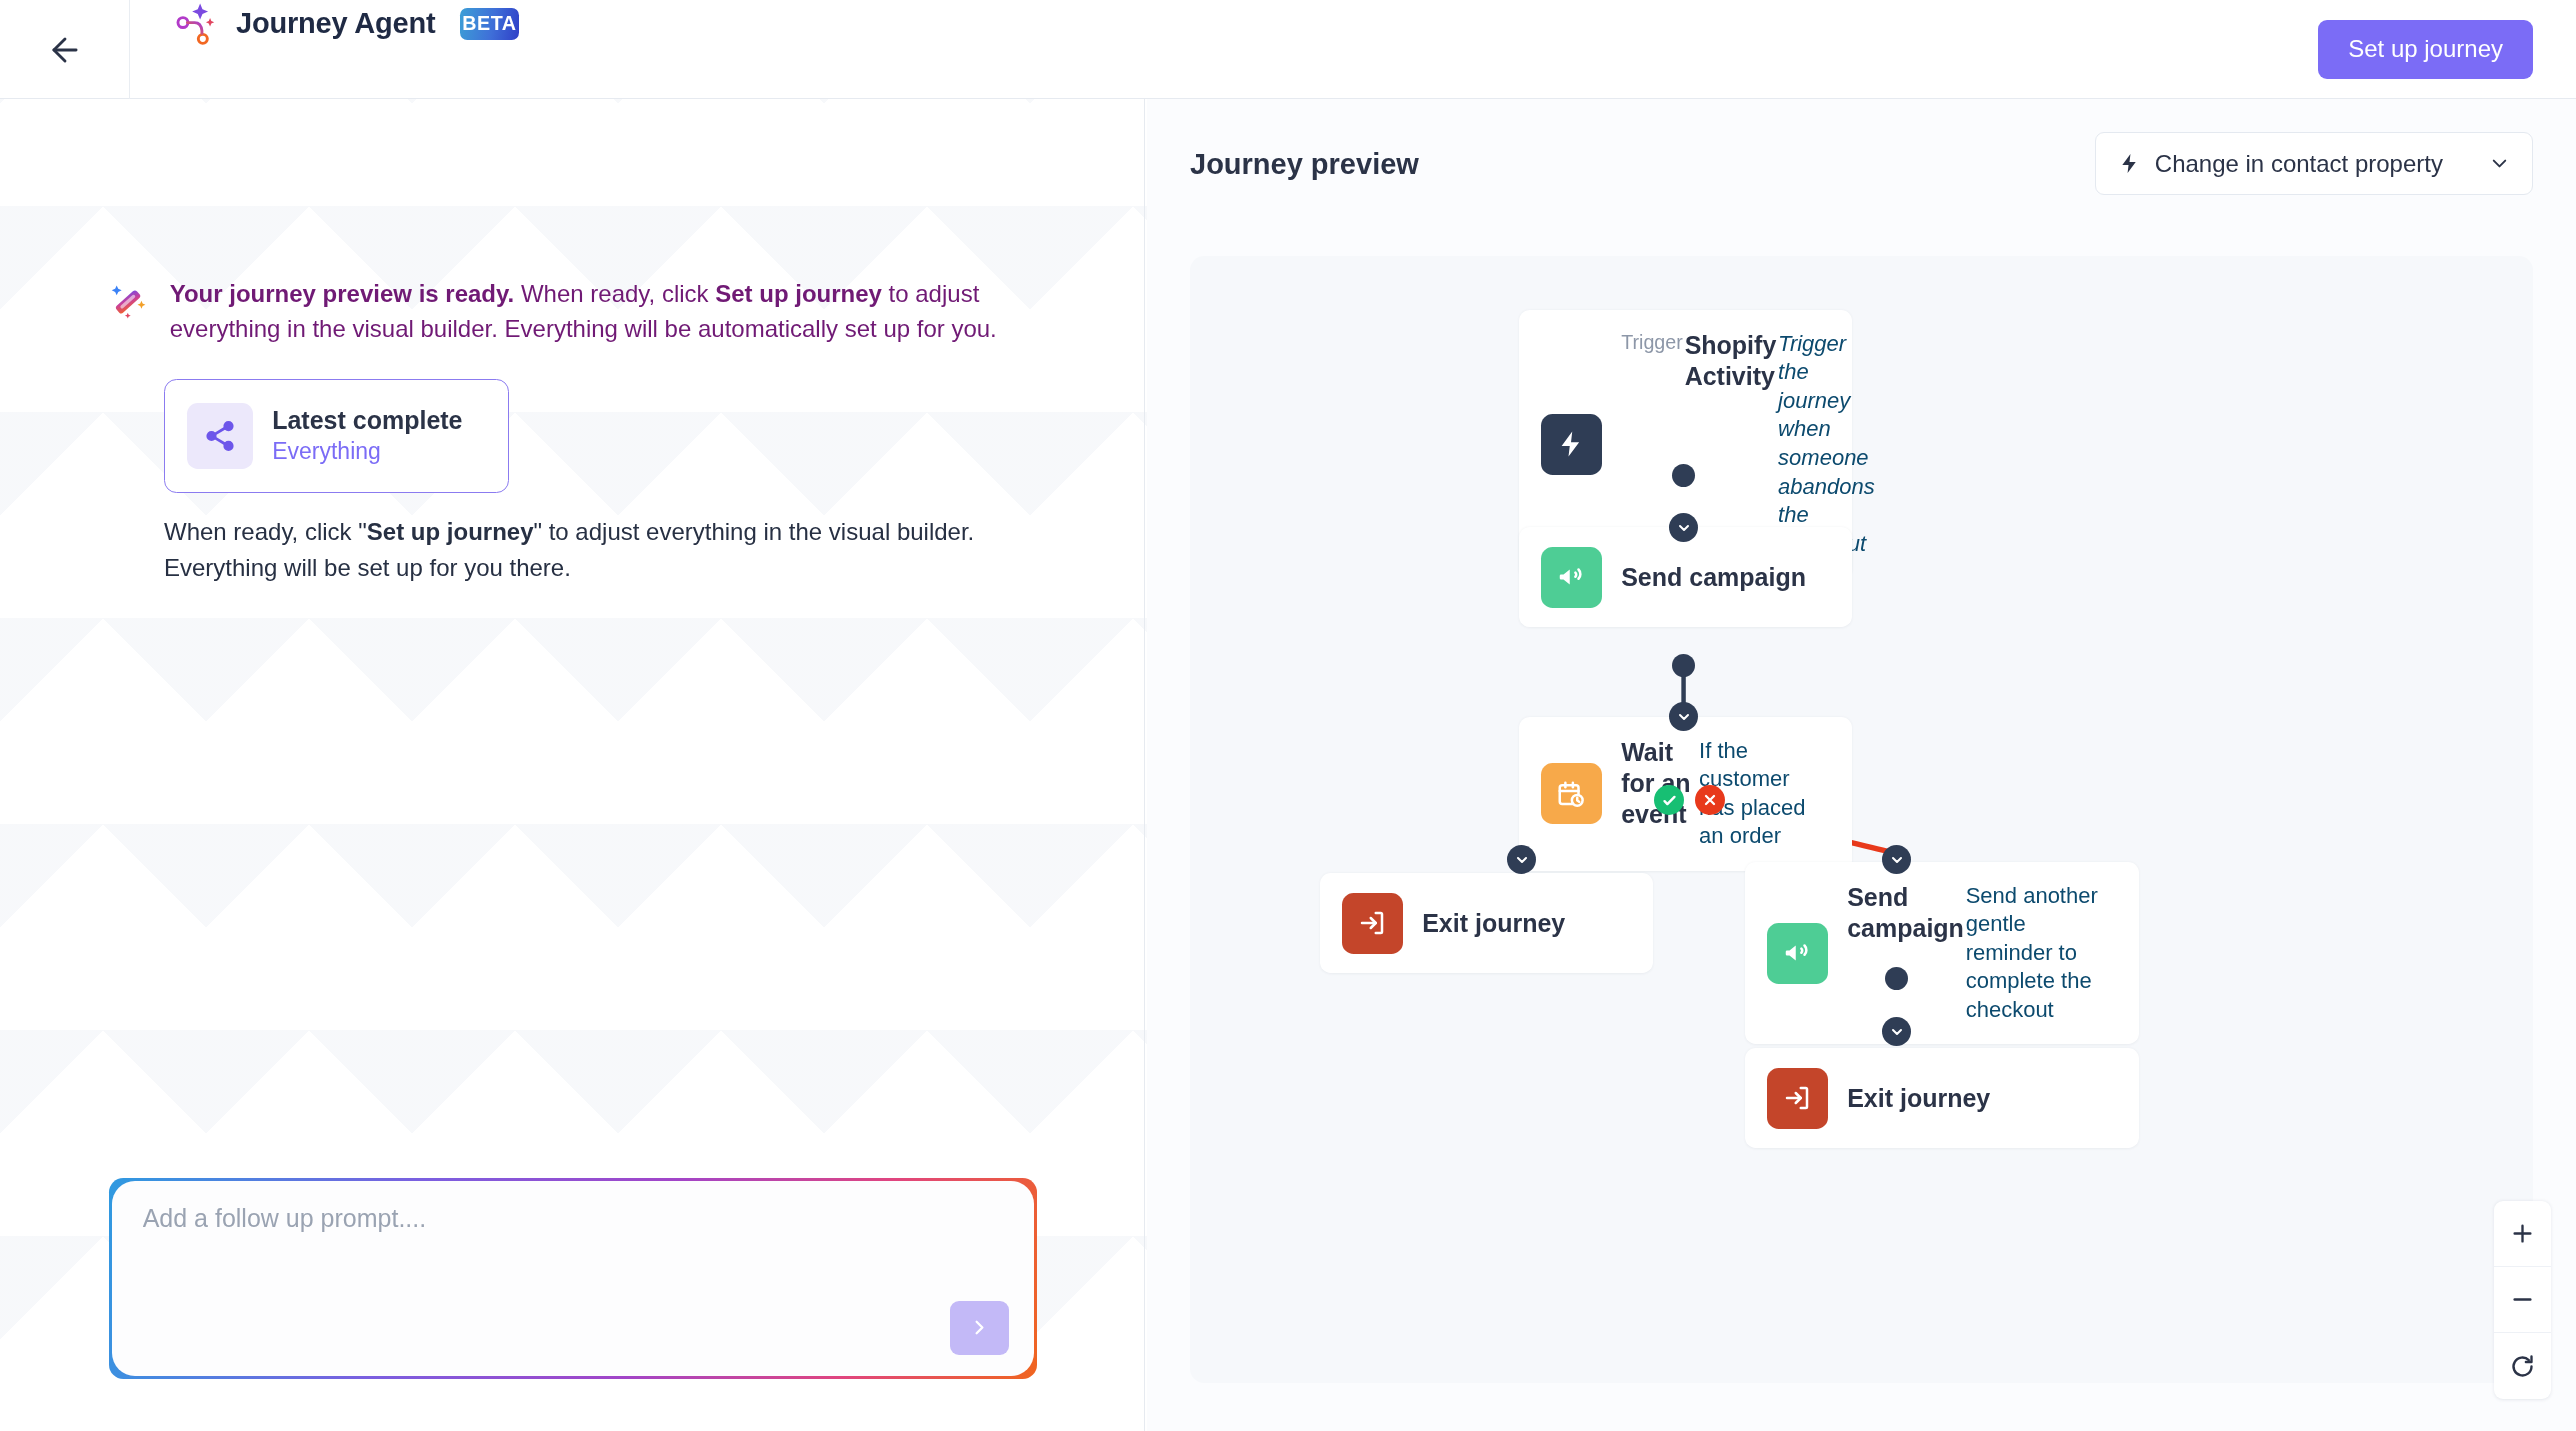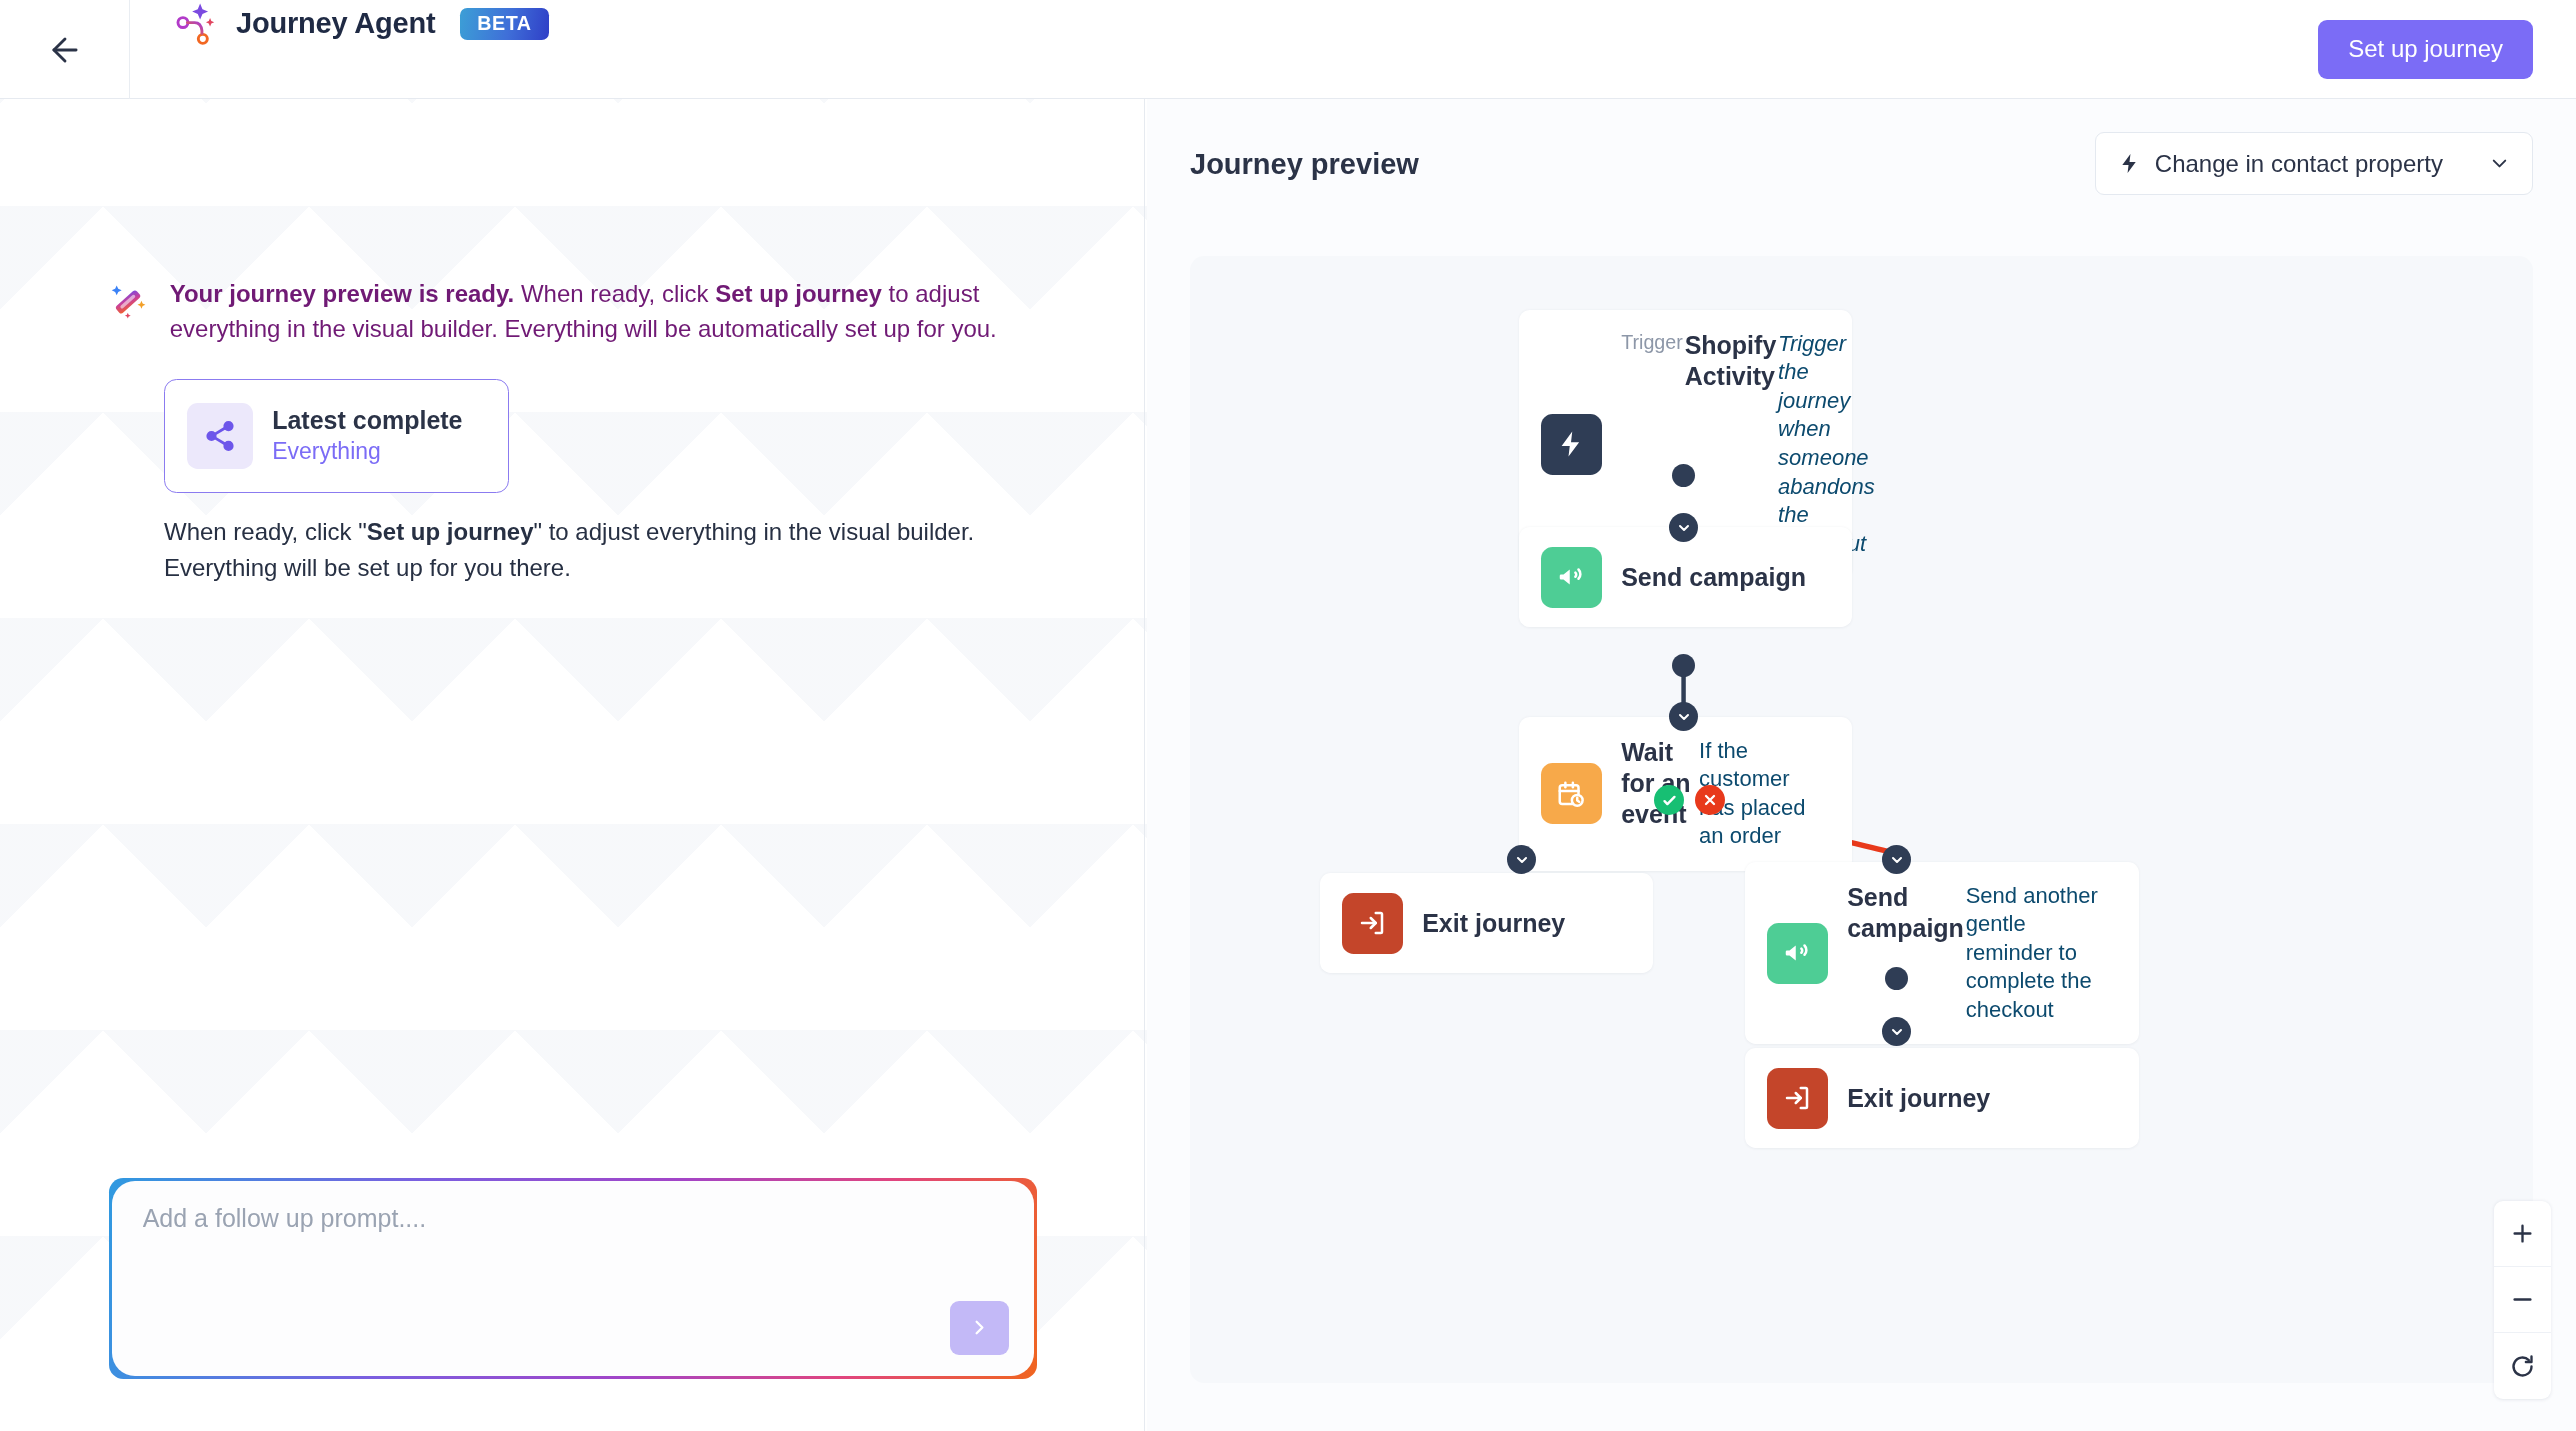--- a/index.html
+++ b/index.html
@@ -44,21 +44,21 @@
     display: flex; align-items: center; gap: 16px;
     padding-left: 43px;
   }
   .brand-logo { width: 47px; height: 47px; display:block; }
   .brand-title {
     font-size: 29px; font-weight: 700; color: #1f2a44; letter-spacing: -0.2px;
   }
   .beta-badge {
     margin-left: 9px;
     display: inline-flex; align-items: center; justify-content: center;
-    height: 32px; padding: 0 17px;
+    height: 32px; padding: 0 2px;
     border-radius: 7.2px;
     background: linear-gradient(100deg, #3c9fd6 0%, #3f6fd8 55%, #2f3fc7 100%);
     color: #fff; font-size: 19.7px; font-weight: 700; letter-spacing: 0.5px;
   }
   .setup-btn {
     position: absolute; right: 43px; top: 19.7px;
     height: 59px; padding: 0 30px;
     display: flex; align-items: center; justify-content: center;
     background: #7b6cf6; color: #fff;
     font-size: 24px; font-weight: 400;

